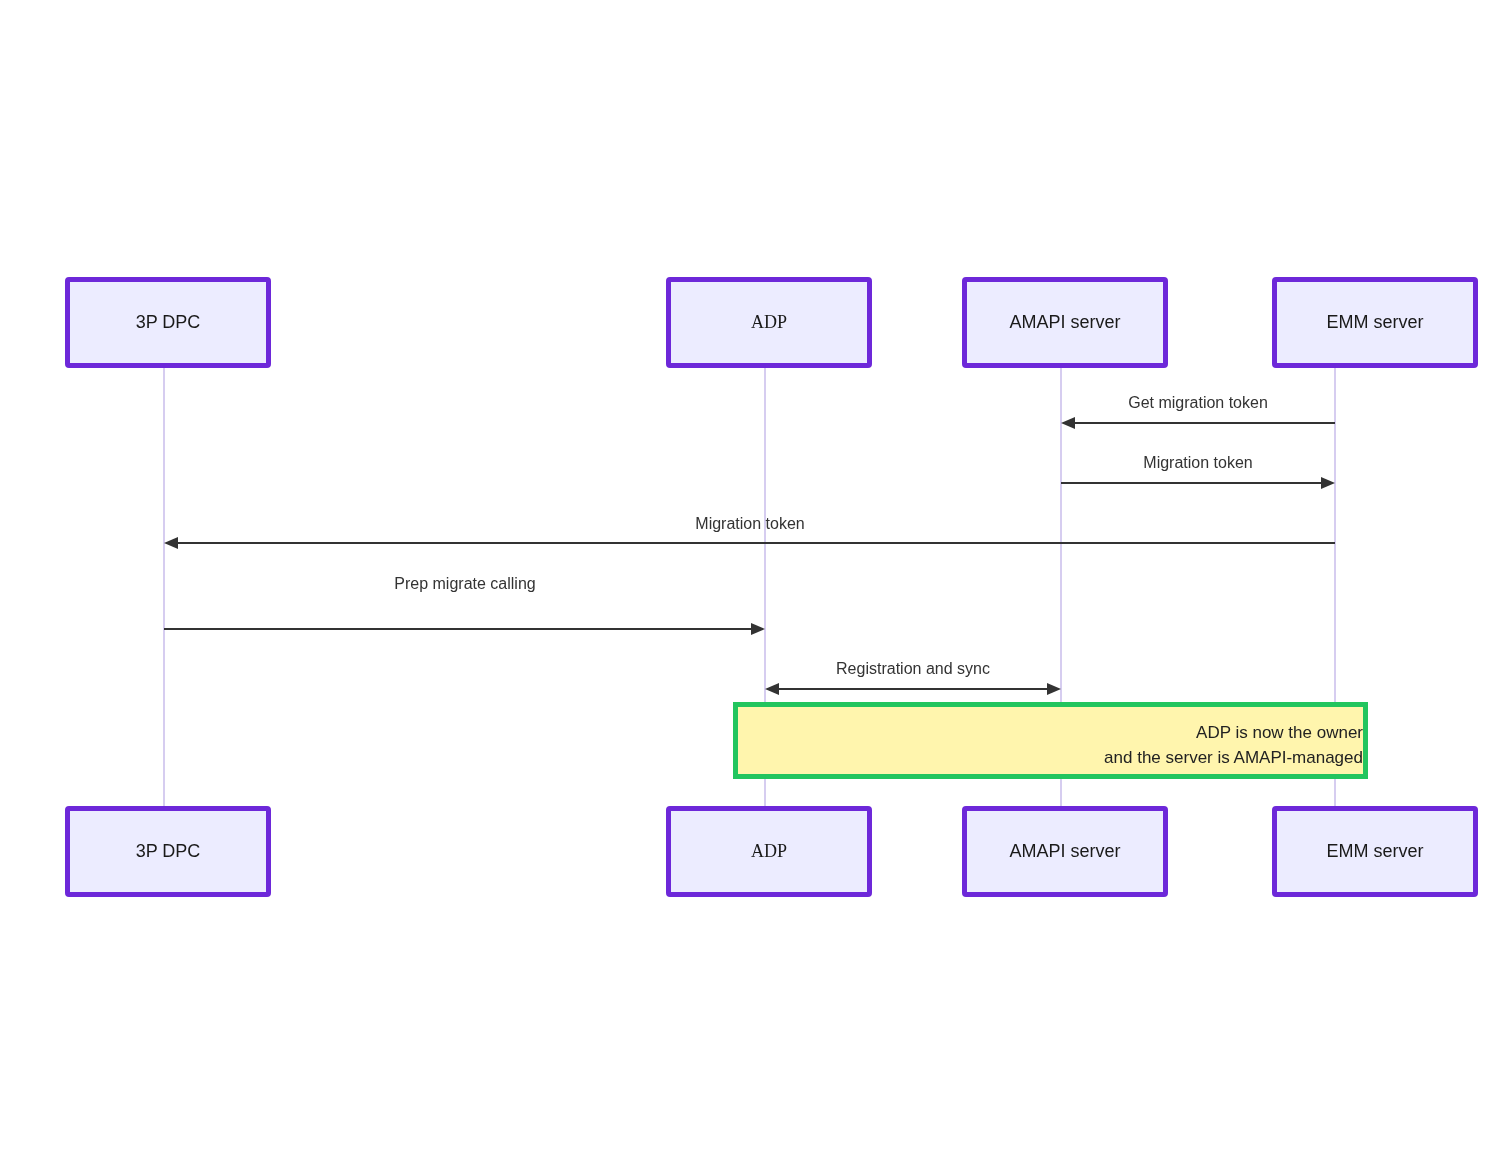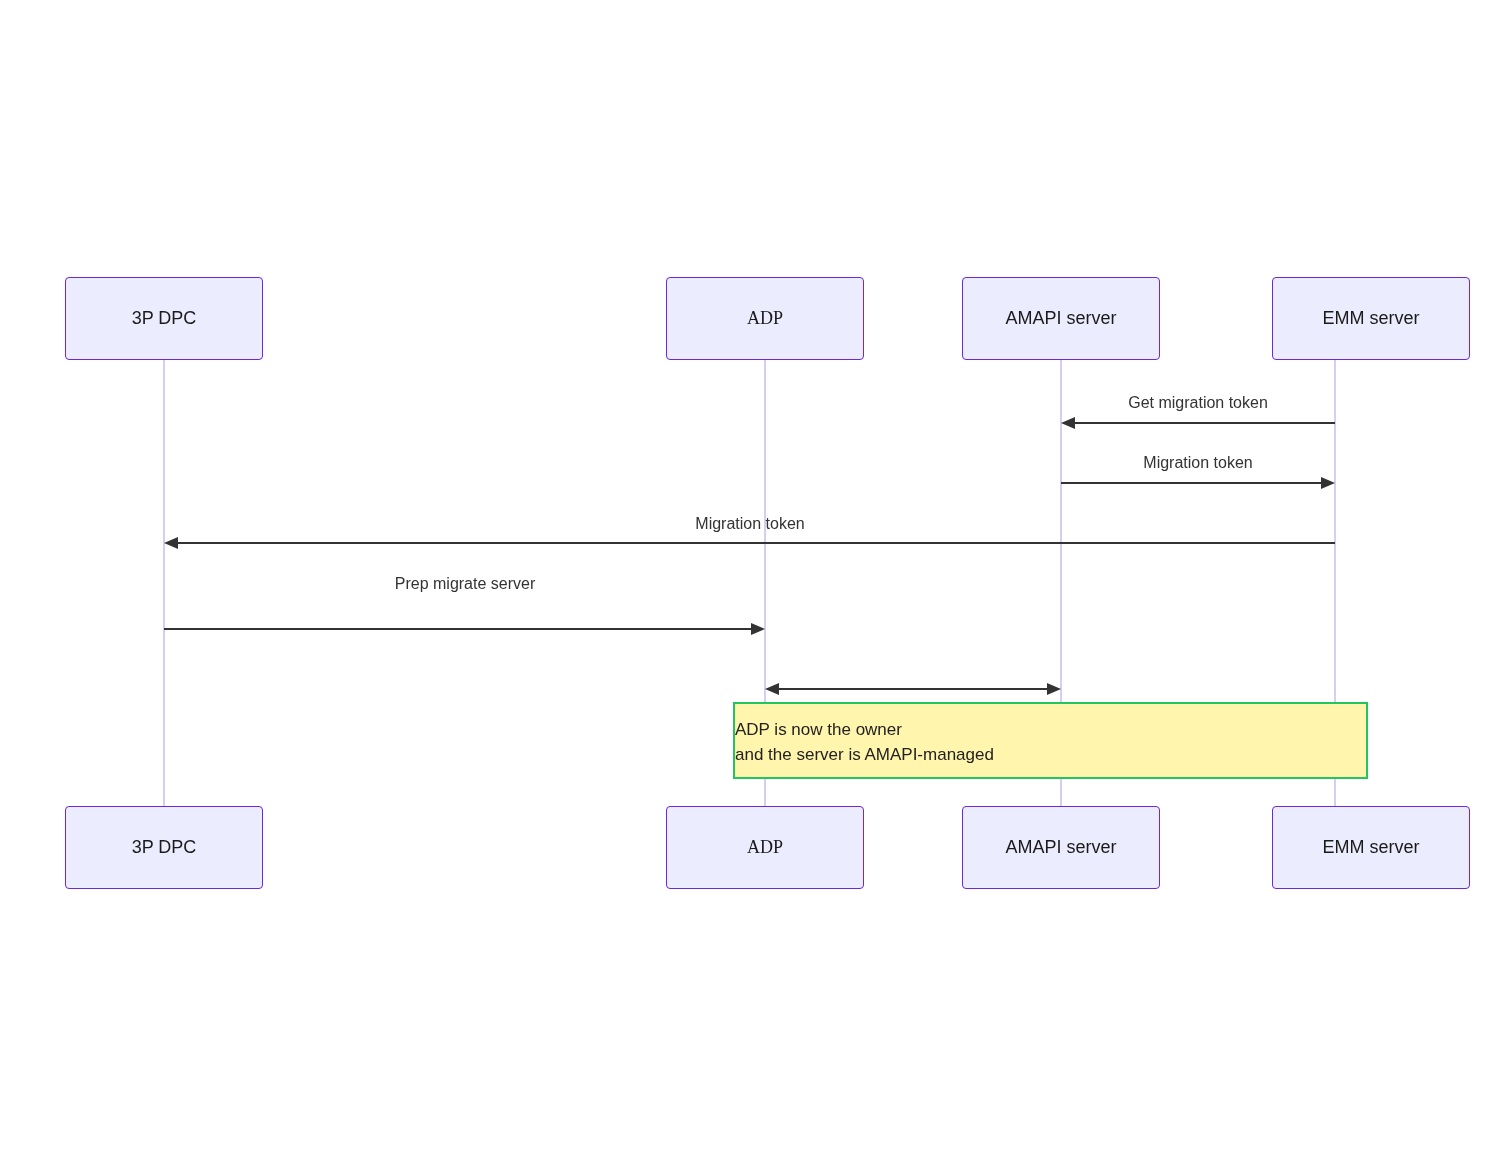--- a/index.html
+++ b/index.html
@@ -30,21 +30,21 @@
   .ll-dpc   { left: 163px; }
   .ll-adp   { left: 764px; }
   .ll-amapi { left: 1060px; }
   .ll-emm   { left: 1334px; }
   
   .actor {
     position: absolute;
     width: 196px;
     height: 81px;
     background: #ececff;
-    border: 1px solid #6d28d9;
+    border: 5px solid #6d28d9;
     border-radius: 4px;
     display: flex;
     align-items: center;
     justify-content: center;
     font-size: 18px;
     color: #1a1a1a;
     box-sizing: content-box;
   }
   .row-top    { top: 277px; }
   .row-bottom { top: 806px; }
@@ -78,24 +78,24 @@
   .head-left  { border-right: 14px solid #333333; }
   .head-right { border-left: 14px solid #333333; }
   
   .note {
     position: absolute;
     left: 733px;
     top: 702px;
     width: 635px;
     height: 77px;
     background: #fff5ad;
-    border: 2px solid #22c55e;
+    border: 5px solid #22c55e;
     box-sizing: border-box;
     padding-top: 13px;
-    text-align: left;
+    text-align: right;
     font-size: 17px;
     line-height: 25px;
     color: #222222;
   }
 </style>
 </head>
 <body>
 
 <div class="diagram">
 
@@ -123,25 +123,26 @@
 
   <div class="msg-label" style="left:1061px; width:274px; top:451px;">Migration token</div>
   <div class="msg-line" style="left:1061px; width:263px; top:482px;"></div>
   <div class="head head-right" style="left:1321px; top:477px;"></div>
 
   <div class="msg-label" style="left:525px; width:450px; top:512px;">Migration token</div>
   <div class="msg-line" style="left:175px; width:1160px; top:542px;"></div>
   <div class="head head-left" style="left:164px; top:537px;"></div>
 
   <div class="msg-label" style="left:115px; width:700px; top:572px;">
-    <div>Prep migrate server</div>
+    <div>Prep migrate calling</div>
   </div>
   <div class="msg-line" style="left:164px; width:587px; top:628px;"></div>
   <div class="head head-right" style="left:751px; top:623px;"></div>
 
+  <div class="msg-label" style="left:765px; width:296px; top:657px;">Registration and sync</div>
   <div class="msg-line" style="left:777px; width:272px; top:688px;"></div>
   <div class="head head-left" style="left:765px; top:683px;"></div>
   <div class="head head-right" style="left:1047px; top:683px;"></div>
 
   <div class="note">
     <div>ADP is now the owner</div>
     <div>and the server is AMAPI-managed</div>
   </div>
 
   <div class="actor row-bottom col-dpc">

